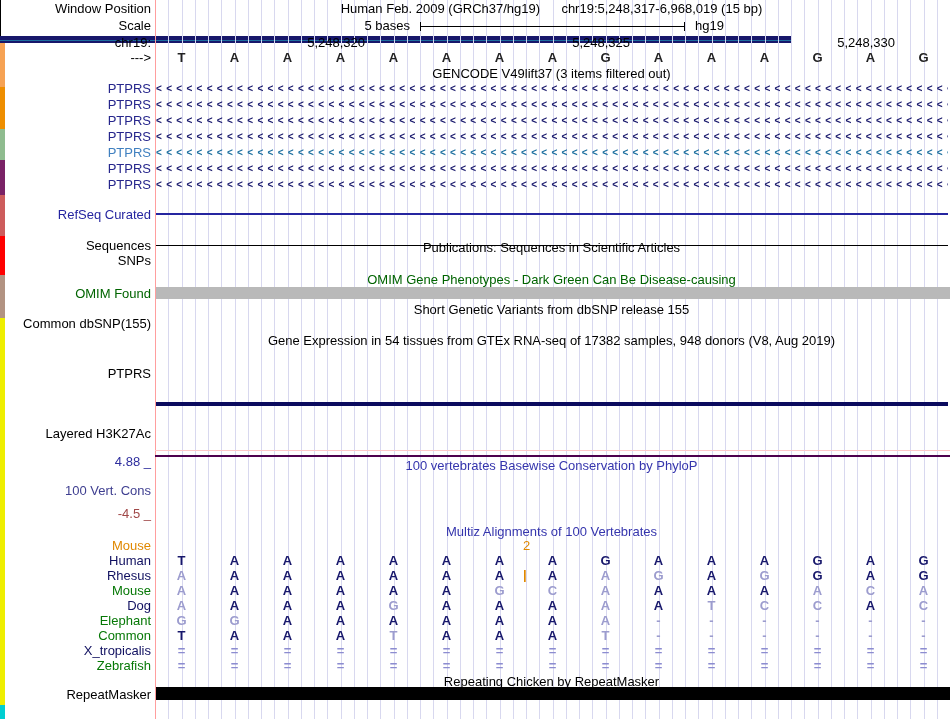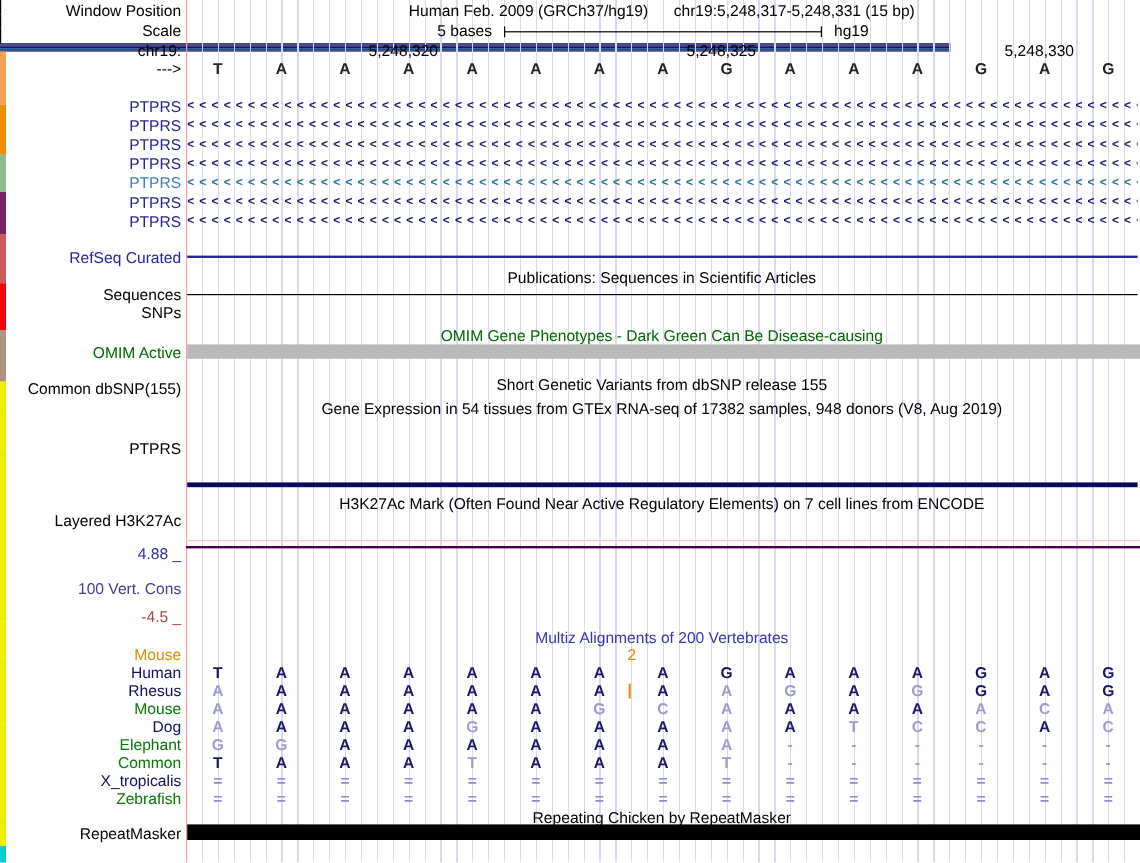--- a/index.html
+++ b/index.html
@@ -19,63 +19,64 @@
 <body>
 
 <div id="app">
   <div class="grid"></div>
   <div class="pink"></div>
 
   <div class="lbl" style="top:2px">Window Position</div>
   <div class="ctitle" style="top:2px">
     <span>Human Feb. 2009 (GRCh37/hg19)</span>
     <span style="display:inline-block;width:14px"></span>
-    <span>chr19:5,248,317-5,248,331 (15 bp)</span>
+    <span>chr19:5,248,317-6,968,019 (15 bp)</span>
   </div>
 
   <div class="lbl" style="top:19px">Scale</div>
   <div class="t13" style="left:250px;top:19px;width:160px;text-align:right">5 bases</div>
   <div class="abs" style="left:420px;top:26px;width:265px;height:1px;background:#000"></div>
   <div class="abs" style="left:420px;top:22px;width:1px;height:9px;background:#000"></div>
   <div class="abs" style="left:684px;top:22px;width:1px;height:9px;background:#000"></div>
   <div class="t13" style="left:695px;top:19px">hg19</div>
 
   <div class="lbl" style="top:36px">chr19:</div>
   <div class="lbl" style="top:51px">---&gt;</div>
 
+  <div class="ctitle" style="top:67px">GENCODE V49lift37 (3 items filtered out)</div>
 
   <div class="lbl" style="top:208px;color:#2525A0">RefSeq Curated</div>
   <div class="abs" style="left:156px;top:213px;width:792px;height:2px;background:#2525A0"></div>
 
-  <div class="ctitle" style="top:225px">Publications: Sequences in Scientific Articles</div>
+  <div class="ctitle" style="top:241px">Publications: Sequences in Scientific Articles</div>
   <div class="lbl" style="top:239px">Sequences</div>
   <div class="abs" style="left:156px;top:245px;width:792px;height:1px;background:#000"></div>
   <div class="lbl" style="top:254px">SNPs</div>
 
   <div class="ctitle" style="top:273px;color:#006400">OMIM Gene Phenotypes - Dark Green Can Be Disease-causing</div>
-  <div class="lbl" style="top:287px;color:#006400">OMIM Active</div>
+  <div class="lbl" style="top:287px;color:#006400">OMIM Found</div>
   <div class="abs" style="left:156px;top:287px;width:794px;height:12px;background:#B9B9B9"></div>
 
-  <div class="ctitle" style="top:314px">Short Genetic Variants from dbSNP release 155</div>
+  <div class="ctitle" style="top:303px">Short Genetic Variants from dbSNP release 155</div>
   <div class="lbl" style="top:317px">Common dbSNP(155)</div>
 
   <div class="ctitle" style="top:334px">Gene Expression in 54 tissues from GTEx RNA-seq of 17382 samples, 948 donors (V8, Aug 2019)</div>
   <div class="lbl" style="top:367px">PTPRS</div>
   <div class="abs" style="left:156px;top:402px;width:792px;height:4px;background:#0B0B5E"></div>
 
-  <div class="ctitle" style="top:413px">H3K27Ac Mark (Often Found Near Active Regulatory Elements) on 7 cell lines from ENCODE</div>
   <div class="lbl" style="top:427px">Layered H3K27Ac</div>
   <div class="abs" style="left:155px;top:450px;width:795px;height:1px;background:#FFC8C8"></div>
   <div class="abs" style="left:155px;top:455px;width:795px;height:2px;background:#4D004D"></div>
 
   <div class="lbl" style="top:455px;color:#2E2E9E">4.88 _</div>
+  <div class="ctitle" style="top:459px;color:#3535AD">100 vertebrates Basewise Conservation by PhyloP</div>
   <div class="lbl" style="top:484px;color:#3E3E90">100 Vert. Cons</div>
   <div class="lbl" style="top:507px;color:#A04848">-4.5 _</div>
 
-  <div class="ctitle" style="top:525px;color:#3535AD">Multiz Alignments of 200 Vertebrates</div>
+  <div class="ctitle" style="top:525px;color:#3535AD">Multiz Alignments of 100 Vertebrates</div>
   <div class="lbl" style="top:539px;color:#E08800">Mouse</div>
 
   <div class="ctitle" style="top:675px">Repeating Chicken by RepeatMasker</div>
   <div class="lbl" style="top:688px">RepeatMasker</div>
   <div class="abs" style="left:156px;top:687px;width:794px;height:13px;background:#000"></div>
 <div class="t13" style="left: 241px; top: 36px; width: 124px; text-align: right;">5,248,320</div>
     <div style="left: 367px; top: 37px; width: 1px; height: 12px; background: rgb(0, 0, 0);"></div>
     <div class="t13" style="left: 506px; top: 36px; width: 124px; text-align: right;">5,248,325</div>
     <div style="left: 632px; top: 37px; width: 1px; height: 12px; background: rgb(0, 0, 0);"></div>
     <div class="t13" style="left: 771px; top: 36px; width: 124px; text-align: right;">5,248,330</div>

